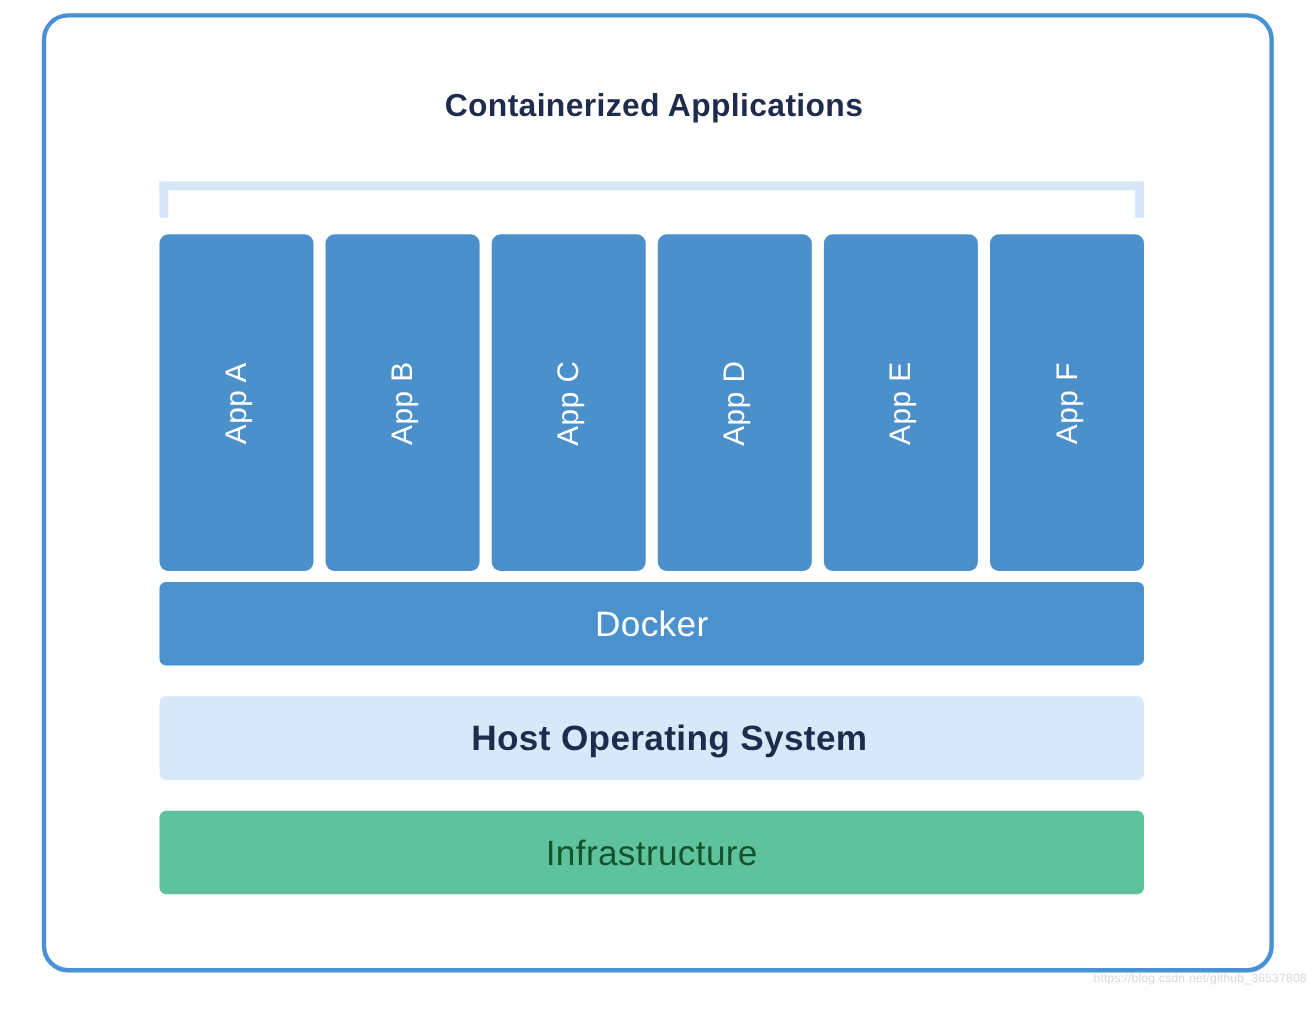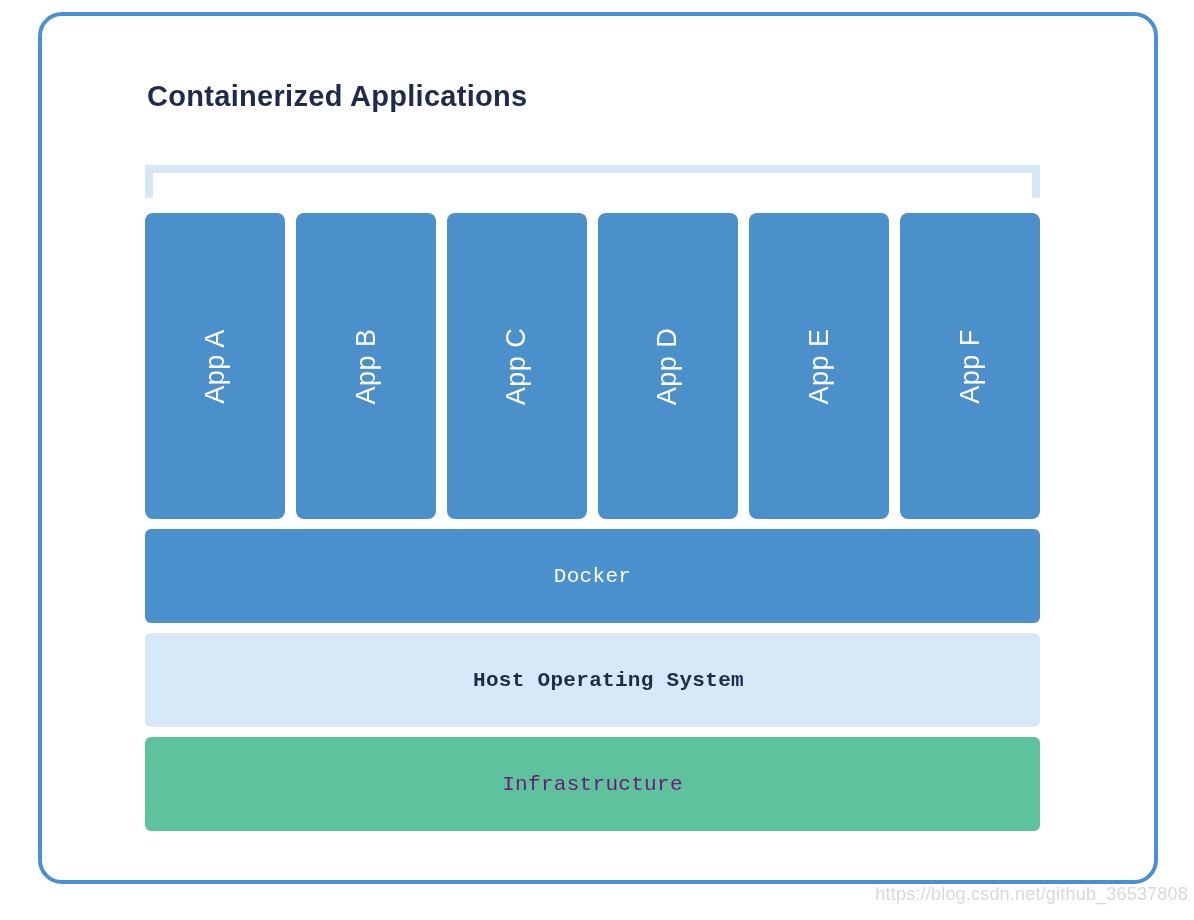--- a/index.html
+++ b/index.html
@@ -17,21 +17,21 @@
   body{
     font-family:"Liberation Sans", sans-serif;
     width:1194px;height:920px;position:relative;overflow:hidden;
   }
   .frame{
     position:absolute;left:38px;top:12px;width:1120px;height:872px;
     border:4px solid var(--border_blue);border-radius:24px;background:#ffffff;
   }
   .diagram-title{
     position:absolute;left:147px;top:80px;width:895px;
-    font-size:29px;font-weight:700;
+    text-align:center;font-size:29px;font-weight:700;
     color:var(--title_navy);letter-spacing:0.3px;
   }
   .bracket{
     position:absolute;left:145px;top:165px;width:895px;height:33px;
     border-top:8px solid var(--bracket_blue);
     border-left:8px solid var(--bracket_blue);
     border-right:8px solid var(--bracket_blue);
   }
   .apps-row{
     position:absolute;left:145px;top:213px;width:895px;height:306px;
@@ -39,30 +39,30 @@
   }
   .app-box{
     flex:1;background:var(--app_blue);border-radius:8px;
     display:flex;align-items:center;justify-content:center;
   }
   .app-label{
     transform:rotate(-90deg);white-space:nowrap;
     color:#ffffff;font-size:27px;font-weight:500;letter-spacing:0.5px;
   }
   .layer{
-    position:absolute;left:145px;width:895px;height:94px;border-radius:6px;
+    position:absolute;left:145px;width:895px;height:76px;border-radius:6px;
     display:flex;align-items:center;justify-content:center;
-    font-size:21px;letter-spacing:0.3px;font-family:Liberation Mono, monospace;
+    font-size:32px;letter-spacing:0.3px;
   }
   .layer-docker{top:529px;background:var(--docker_blue);color:#ffffff;font-weight:500;}
   .layer-host{top:633px;background:var(--host_light_blue);color:var(--title_navy);font-weight:700;padding-left:32px;}
-  .layer-infra{top:737px;background:var(--infra_green);color:#701a75;font-weight:500;}
+  .layer-infra{top:737px;background:var(--infra_green);color:#14532d;font-weight:500;}
   .watermark{
     position:absolute;right:6px;top:884px;
-    font-size:18px;color:var(--watermark_gray);opacity:0.95;
+    font-size:11px;color:var(--watermark_gray);opacity:0.95;
     letter-spacing:0.2px;
   }
 </style>
 </head>
 <body>
 
 <div class="frame"></div>
 
 <div class="diagram-title">Containerized Applications</div>
 

